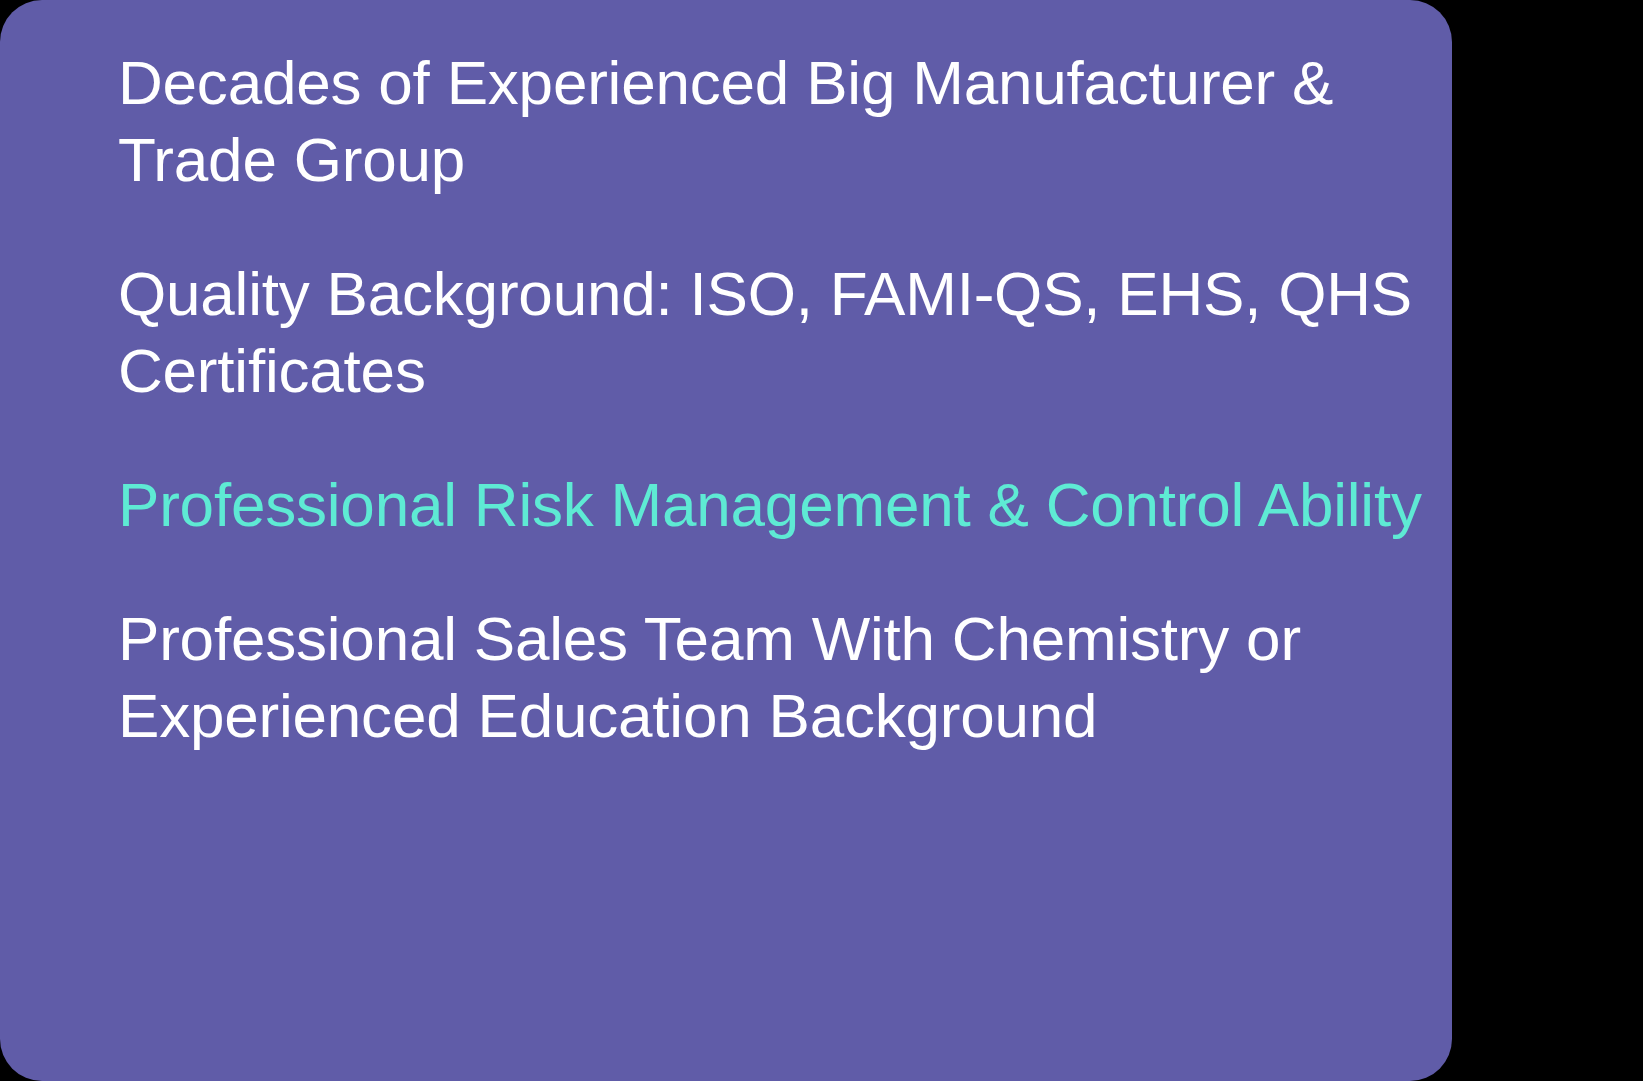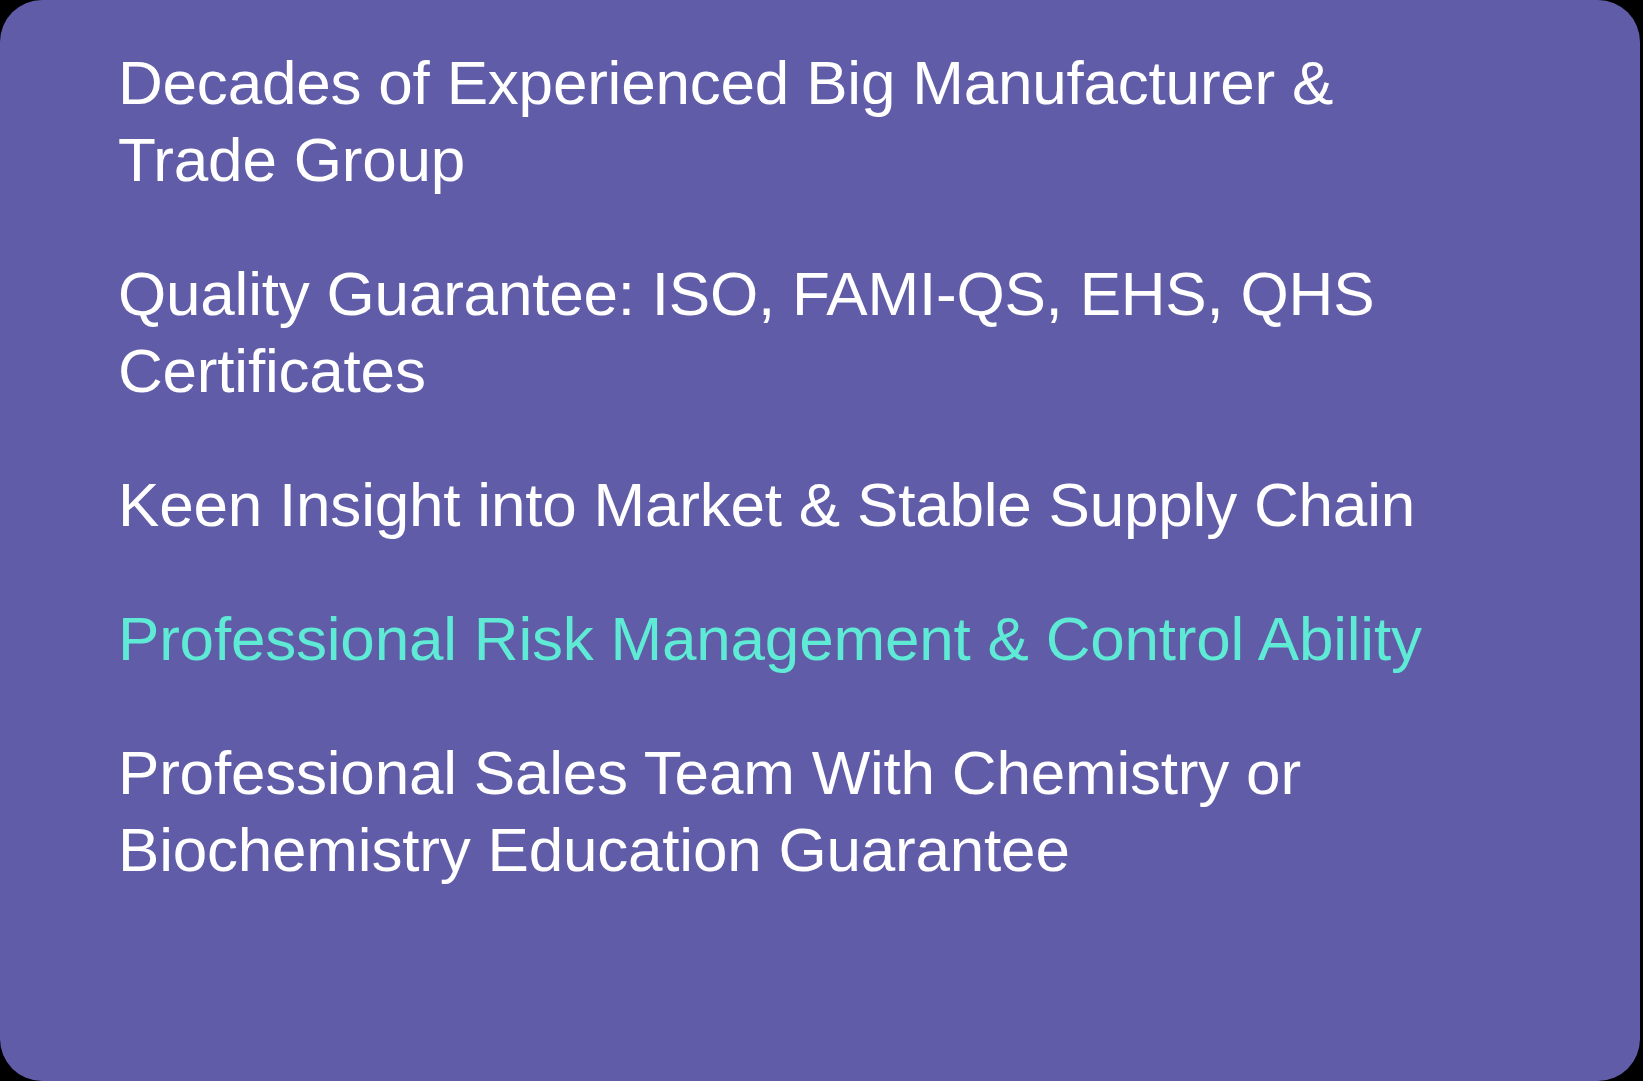--- a/index.html
+++ b/index.html
@@ -17,21 +17,21 @@
   #stage {
     position: relative;
     width: 1643px;
     height: 1081px;
     background: #000000;
   }
   #advantage-card {
     position: absolute;
     left: 0;
     top: 0;
-    width: 1640px;
+    width: 1452px;
     height: 1081px;
     box-sizing: border-box;
     background: #605CA8;
     border-radius: 42px;
     overflow: hidden;
   }
   #advantage-list {
     position: absolute;
     left: 118px;
     top: 44px;
@@ -60,28 +60,27 @@
 
 <div id="stage" style="background: rgb(0, 0, 0);">
 
   <section id="advantage-card" style="background: rgb(96, 92, 168); border-radius: 42px;">
 
     <ul id="advantage-list">
 
       <li class="advantage-item" style="color: rgb(255, 255, 255);">Decades of Experienced Big Manufacturer &amp;
 Trade Group</li>
 
-      <li class="advantage-item" style="color: rgb(255, 255, 255);">Quality Guarantee: ISO, FAMI-QS, EHS, QHS
+      <li class="advantage-item" style="color: rgb(255, 255, 255);">Quality Background: ISO, FAMI-QS, EHS, QHS
 Certificates</li>
 
 
-      <li class="advantage-item" style="color: rgb(255, 255, 255);">Keen Insight into Market &amp; Stable Supply Chain</li>
 
       <li class="advantage-item" style="color: #5eead4;">Professional Risk Management &amp; Control Ability</li>
 
       <li class="advantage-item" style="color: rgb(255, 255, 255);">Professional Sales Team With Chemistry or
-Biochemistry Education Guarantee</li>
+Experienced Education Background</li>
 
     </ul>
 
   </section>
 
 </div>
 
 </body></html>

